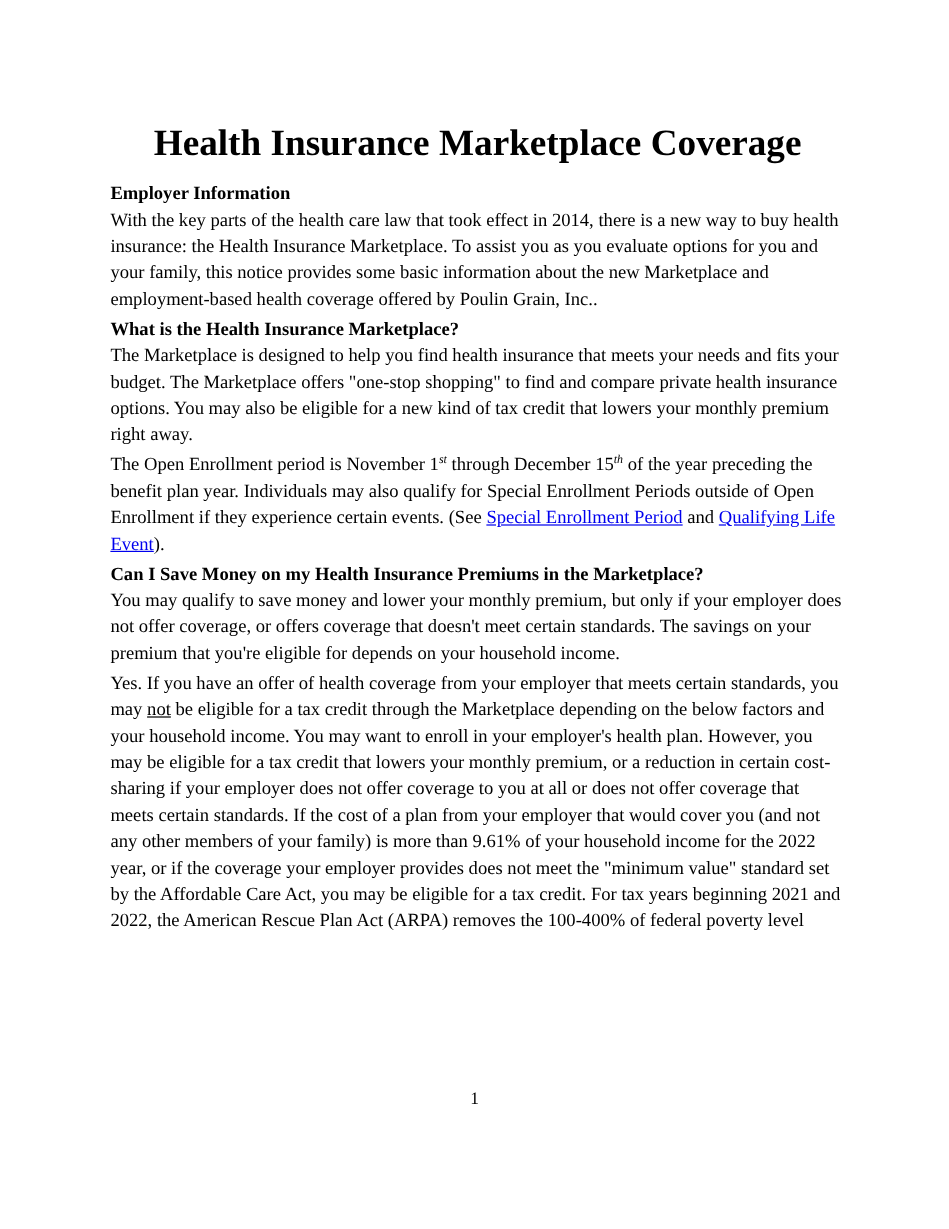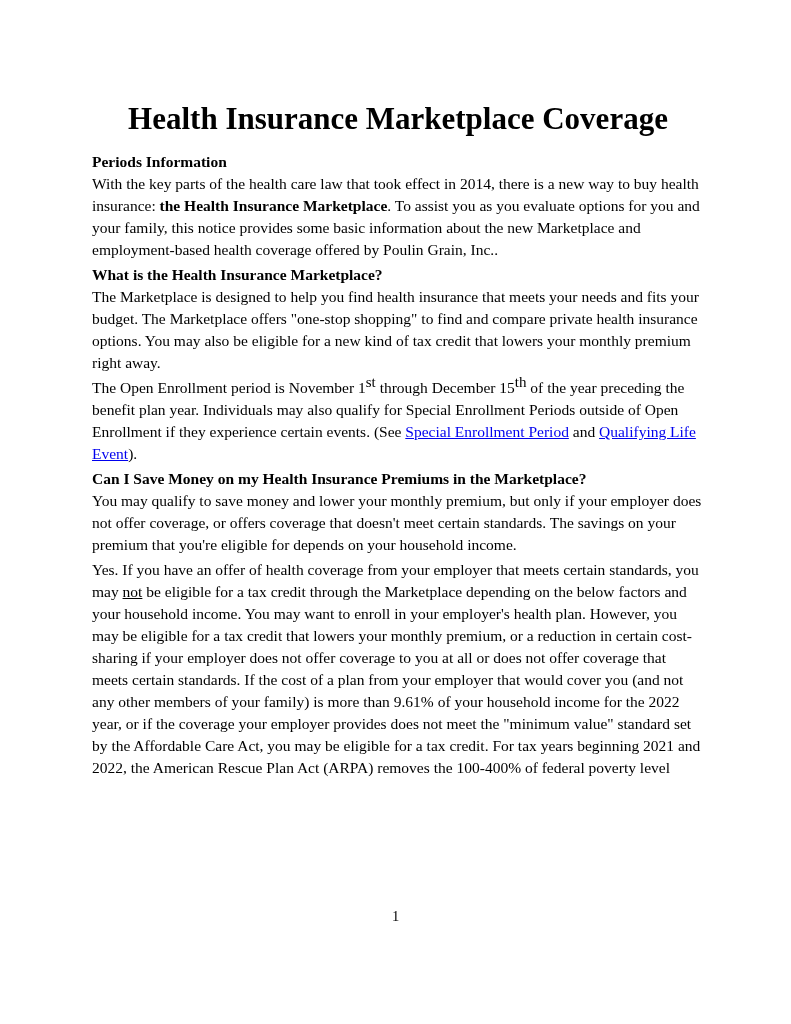--- a/index.html
+++ b/index.html
@@ -30,23 +30,23 @@
     font-size: 15.5px;
     line-height: 22px;
     margin: 0;
   }
   .para {
     font-size: 15.5px;
     line-height: 22px;
     margin: 0;
     text-align: left;
   }
-  .para b { font-weight: bold; }
+  .para b { font-weight: normal; }
   .para u { text-decoration: underline; }
-  .para sup { font-size: 15px; line-height: 0; vertical-align: super; }
+  .para sup { font-size: 10px; line-height: 0; vertical-align: super; font-style: italic; }
   .para a {
     color: var(--link-color);
     text-decoration: underline;
     cursor: pointer;
   }
   .page-number {
     position: absolute;
     left: 0;
     right: 0;
     top: 906px;
@@ -58,21 +58,21 @@
 </head>
 <body>
 
 <div class="page">
   <h1 class="doc-title">
     <div>Health Insurance Marketplace Coverage</div>
   </h1>
 
   <div class="doc-body">
       <div class="section">
-        <p class="heading">Periods Information</p>
+        <p class="heading">Employer Information</p>
         <p class="para"><span>With the key parts of the health care law that took effect in 2014, there is a new way to buy health insurance: </span><b>the Health Insurance Marketplace</b><span>. To assist you as you evaluate options for you and your family, this notice provides some basic information about the new Marketplace and employment-based health coverage offered by Poulin Grain, Inc..</span></p>
       </div>
       <div class="section">
         <p class="heading">What is the Health Insurance Marketplace?</p>
         <p class="para"><span>The Marketplace is designed to help you find health insurance that meets your needs and fits your budget. The Marketplace offers "one-stop shopping" to find and compare private health insurance options. You may also be eligible for a new kind of tax credit that lowers your monthly premium right away.</span></p>
       </div>
       <div class="section">
         <p class="para"><span>The Open Enrollment period is November 1</span><sup>st</sup><span> through December 15</span><sup>th</sup><span> of the year preceding the benefit plan year. Individuals may also qualify for Special Enrollment Periods outside of Open Enrollment if they experience certain events. (See </span><a>Special Enrollment Period</a><span> and </span><a>Qualifying Life Event</a><span>).</span></p>
       </div>
       <div class="section">

